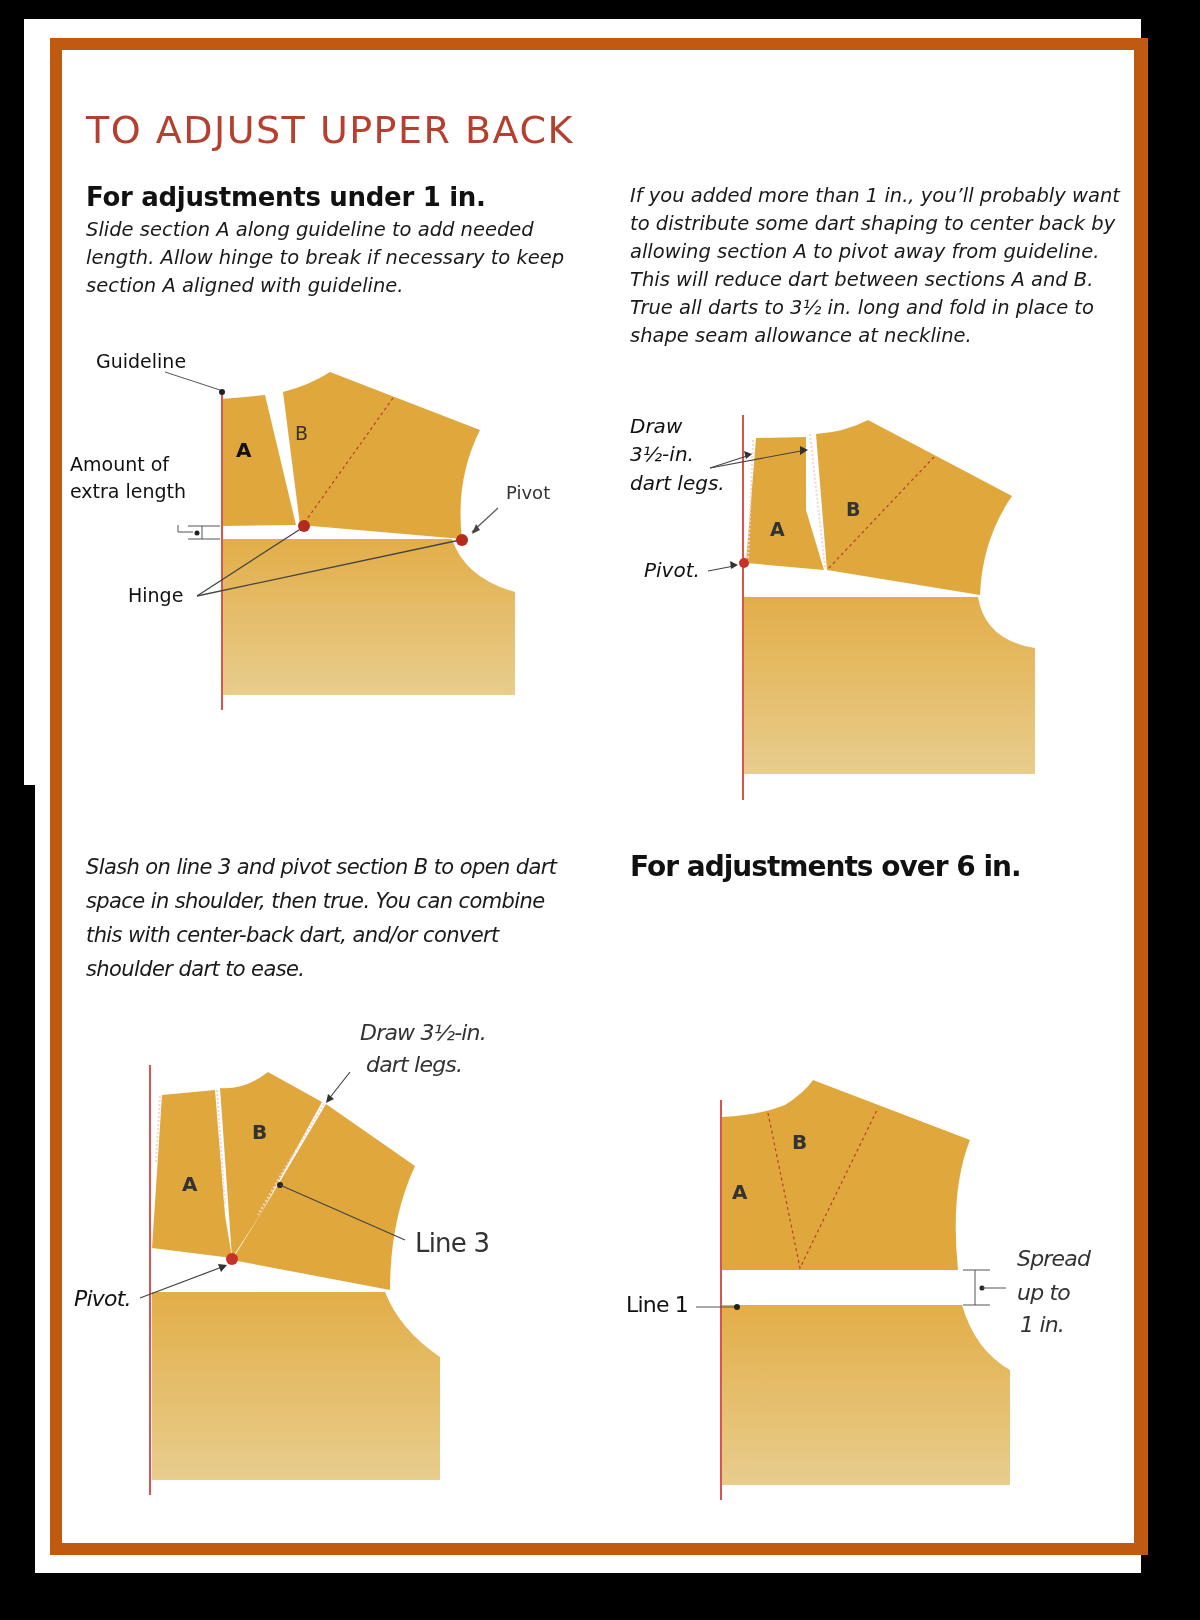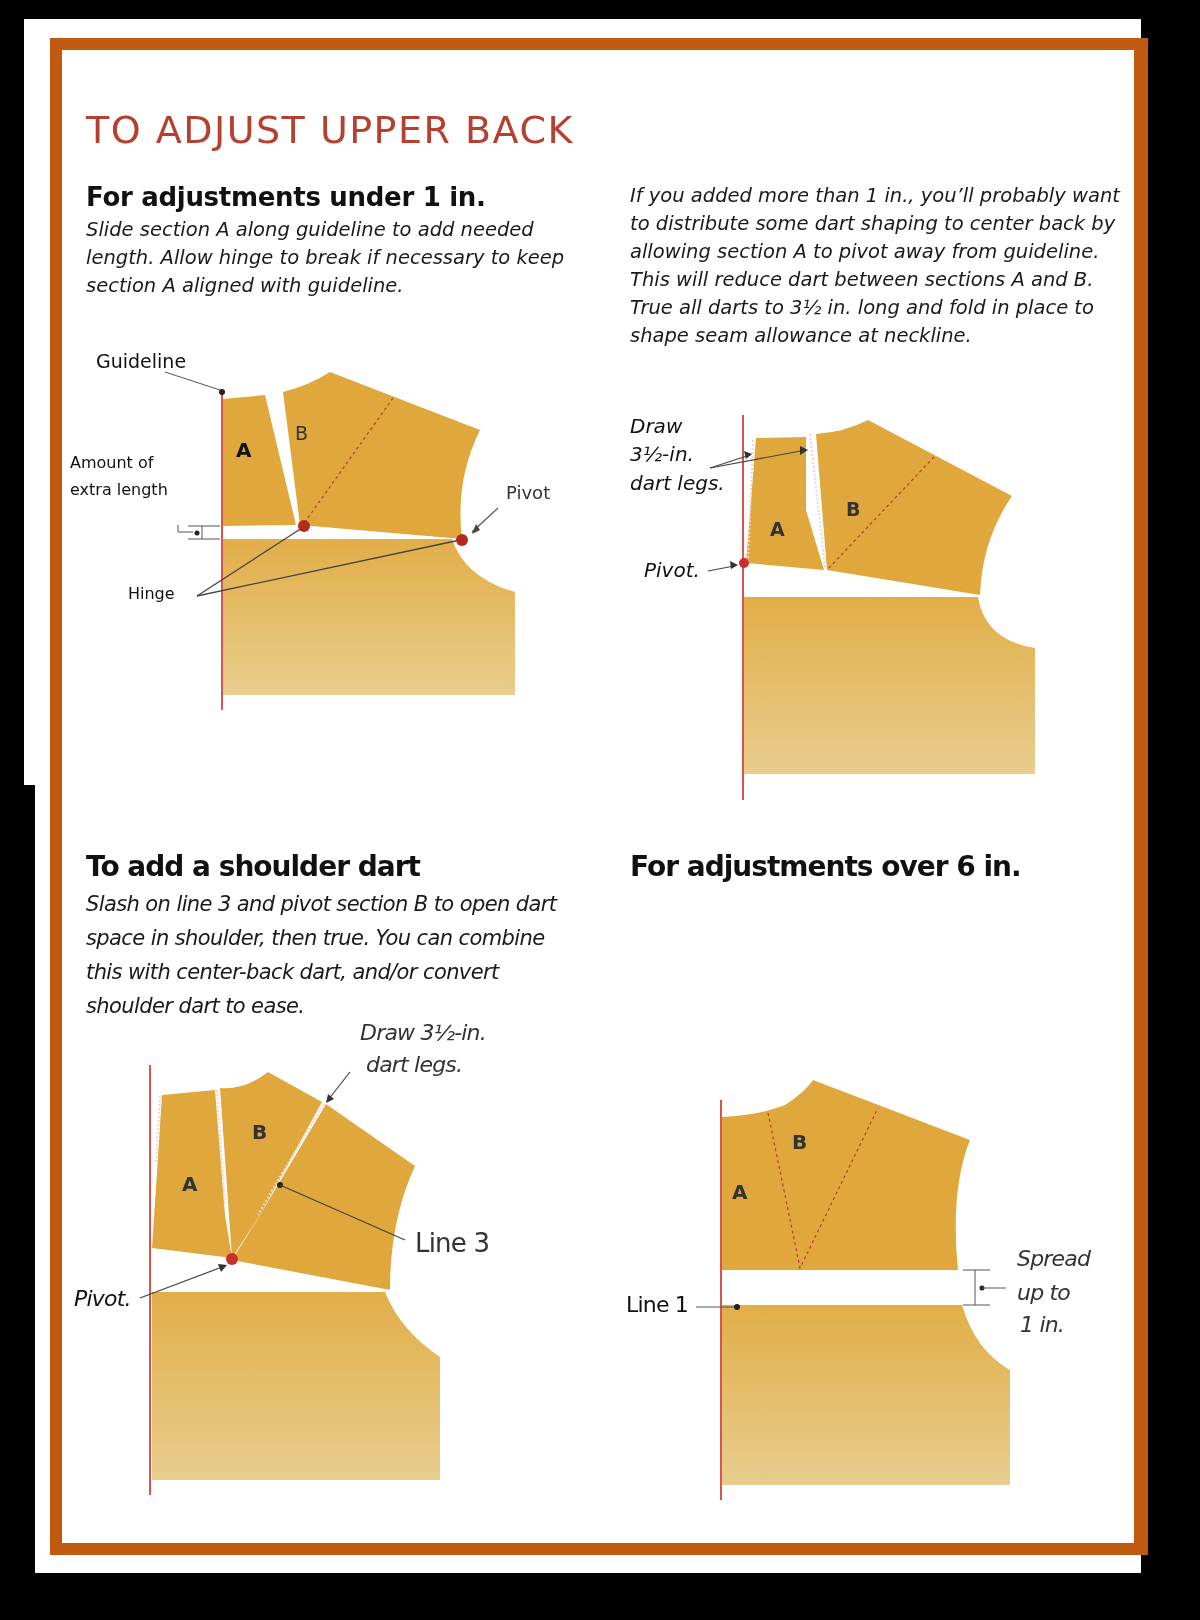--- a/index.html
+++ b/index.html
@@ -6,21 +6,21 @@
   body{width:1200px;height:1620px;background:#000;position:relative;overflow:hidden;font-family:"DejaVu Sans","Liberation Sans",sans-serif;}
   .page-upper{position:absolute;left:24px;top:19px;width:1117px;height:766px;background:#fff;}
   .page-lower{position:absolute;left:35px;top:785px;width:1106px;height:788px;background:#fff;}
   .frame{position:absolute;left:50px;top:38px;width:1072px;height:1493px;border:12px solid #BF5A10;border-right-width:14px;background:#fff;}
   .title{position:absolute;left:86px;top:108px;font-family:"DejaVu Sans",sans-serif;font-weight:normal;font-size:38px;letter-spacing:1.5px;color:#B5402F;margin:0;}
   .section{position:absolute;}
   .heading{font-family:"DejaVu Sans",sans-serif;font-weight:bold;font-size:26px;color:#111;margin:0 0 4px 0;letter-spacing:-0.3px;}
   .body-text{font-family:"DejaVu Sans",sans-serif;font-style:italic;font-size:19.5px;line-height:28px;color:#1a1a1a;margin:0;}
   .body-text.lower{font-size:21px;line-height:34px;letter-spacing:-0.6px;}
   .diagram{position:absolute;}
-  .lbl{position:absolute;font-family:"DejaVu Sans",sans-serif;font-size:16px;color:#111;white-space:nowrap;}
+  .lbl{position:absolute;font-family:"DejaVu Sans",sans-serif;font-size:19px;color:#111;white-space:nowrap;}
   .lbl.it{font-style:italic;}
   .lbl.grey{color:#333;}
   .lbl.cond{letter-spacing:-0.8px;}
 </style>
 </head>
 <body>
 
 <div class="page-upper"></div>
 <div class="page-lower"></div>
 <div class="frame"></div>
@@ -104,21 +104,20 @@
   </svg>
   <span class="lbl it" style="left:10px;top:14px;font-size:20px;text-align:center;">Draw</span>
   <span class="lbl it" style="left:10px;top:42px;font-size:20px;">3½-in.</span>
   <span class="lbl it" style="left:10px;top:71px;font-size:20px;">dart legs.</span>
   <span class="lbl grey" style="left:150px;top:118px;font-size:19px;font-weight:bold;">A</span>
   <span class="lbl grey" style="left:226px;top:98px;font-size:19px;font-weight:bold;">B</span>
   <span class="lbl it" style="left:24px;top:158px;font-size:20px;">Pivot.</span>
 </div>
 
 <div class="section" style="left:86px;top:850px;width:500px;">
-  <h2 class="heading cond" style="font-size:28px;letter-spacing:-1px;">To add a shoulder dart</h2>
   <p class="body-text lower">Slash on line 3 and pivot section B to open dart space in shoulder, then true. You can combine this with center-back dart, and/or convert shoulder dart to ease.</p>
 </div>
 
 <div class="diagram" style="left:60px;top:1030px;width:480px;height:470px;">
   <svg width="480" height="470" viewBox="0 0 480 470">
     <defs>
       <linearGradient id="g3" x1="0" y1="0" x2="0" y2="1">
         <stop offset="0" stop-color="#E2AE48"></stop>
           <stop offset="1" stop-color="#E8CD8E"></stop>
       </linearGradient>

